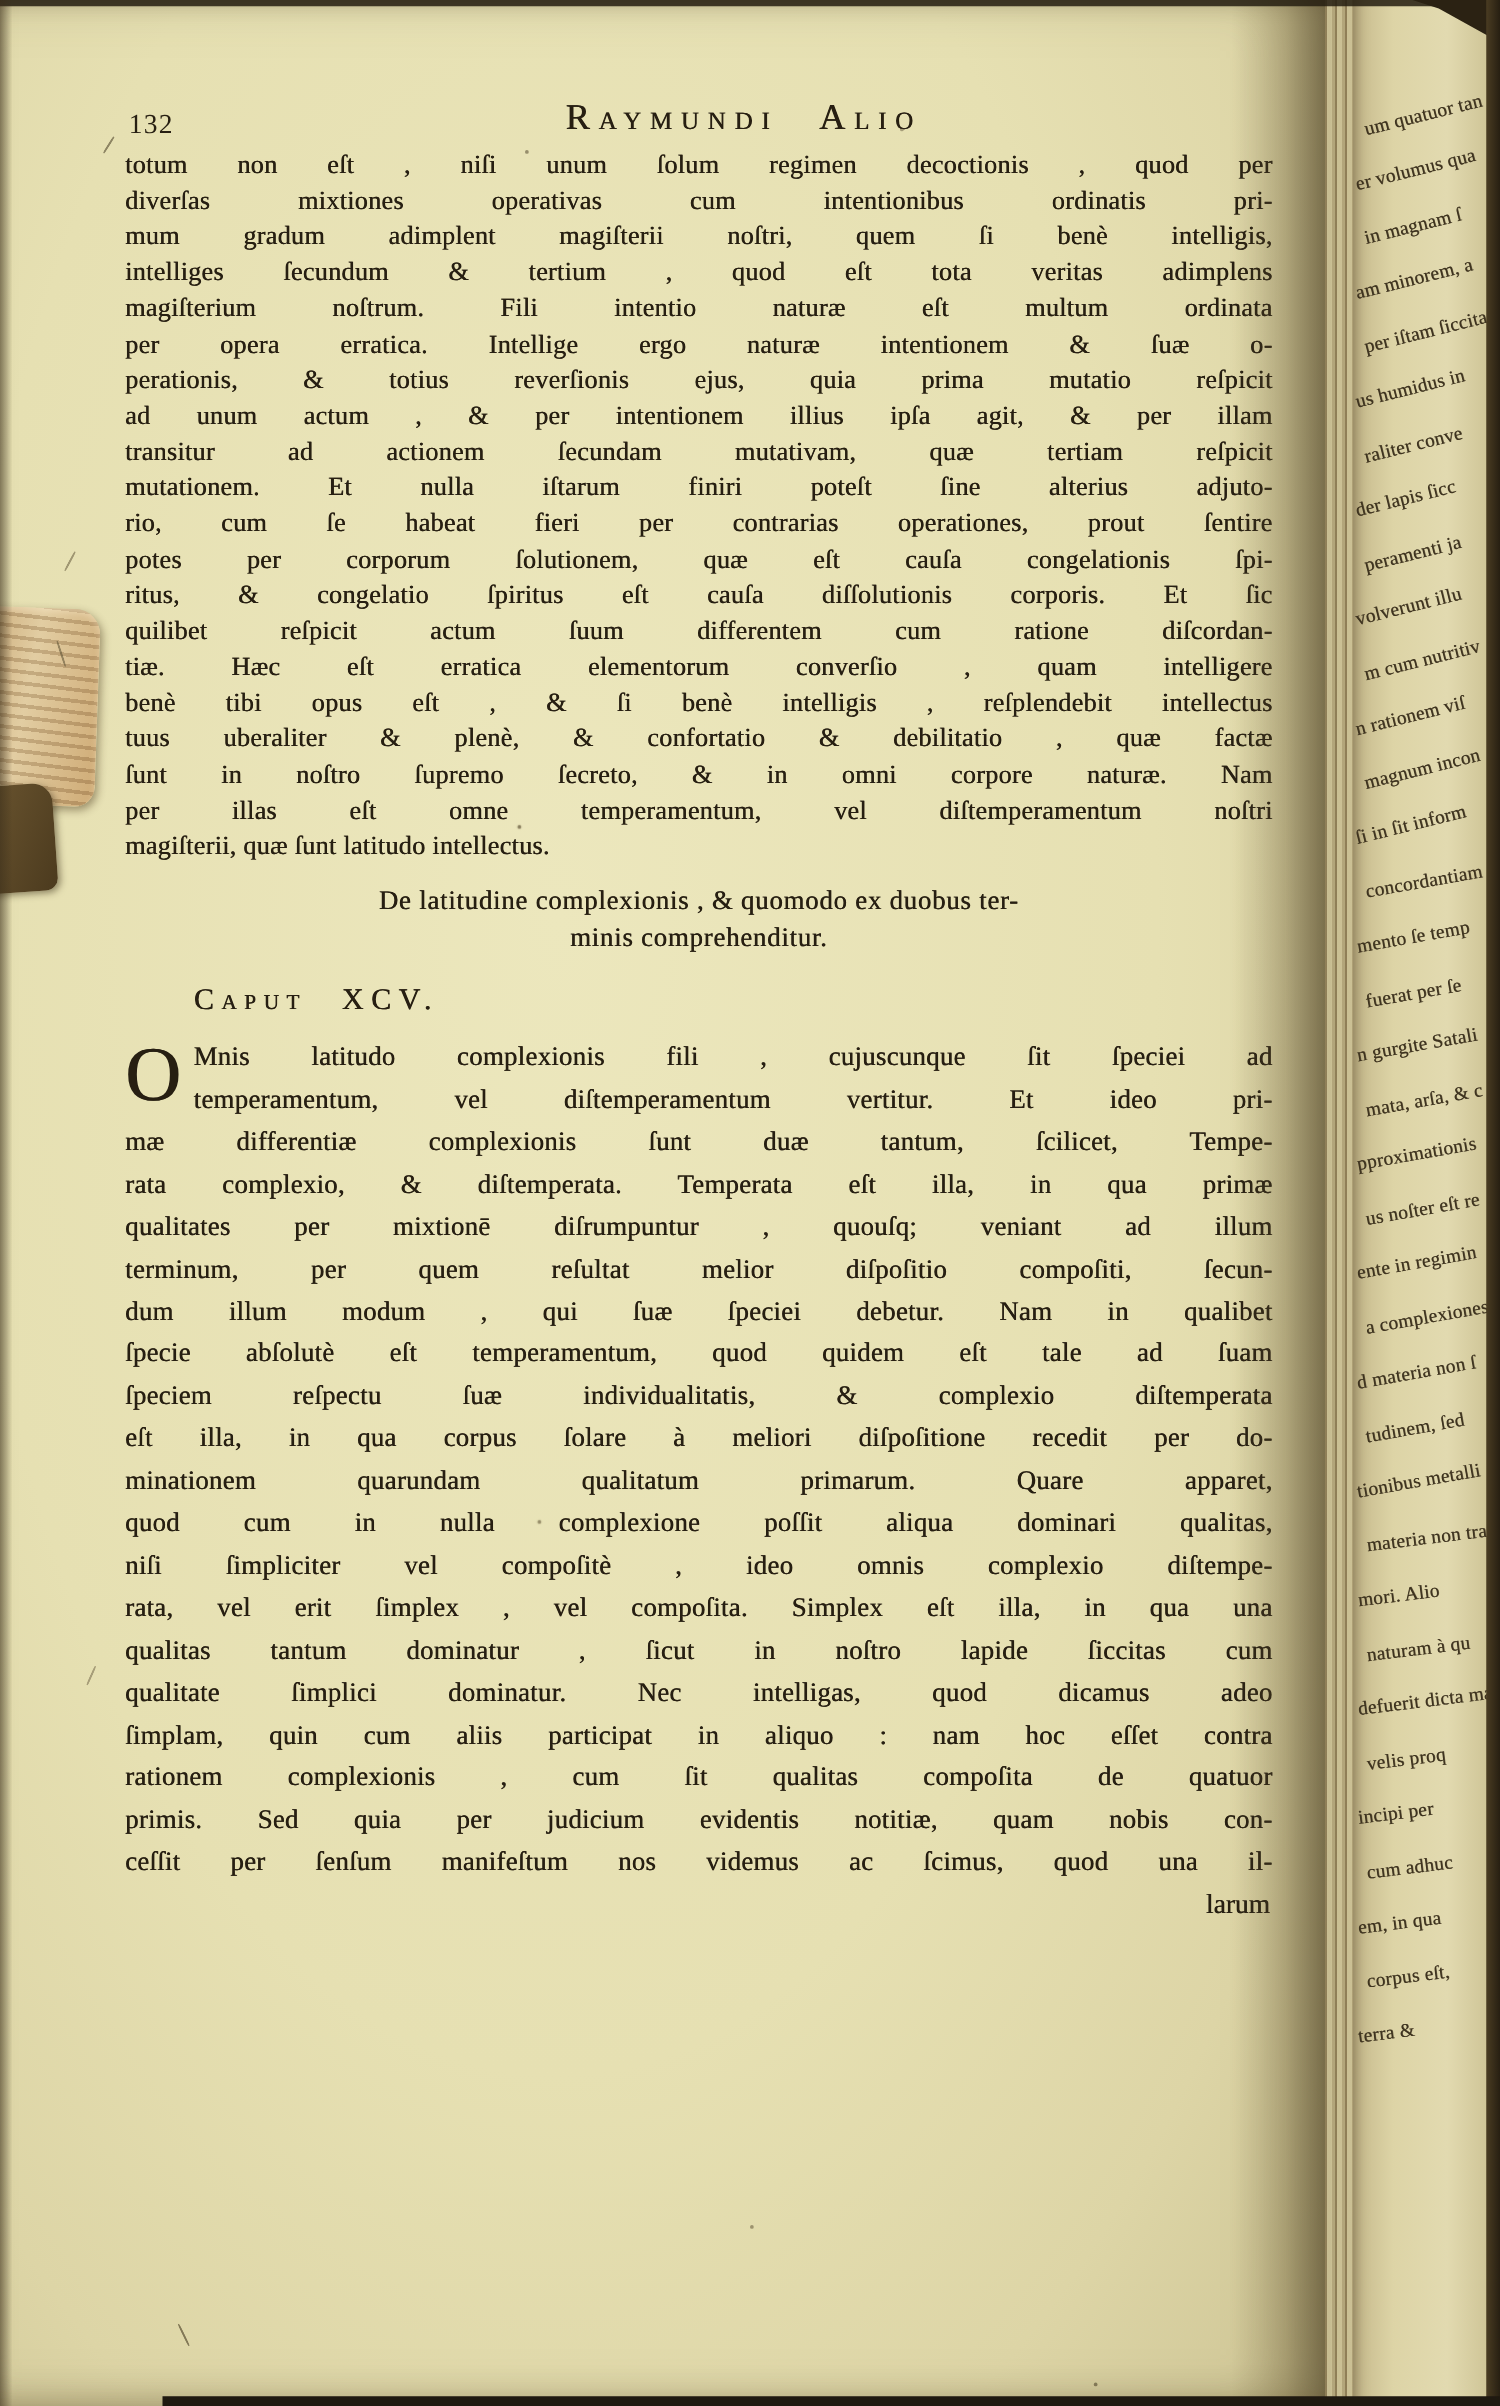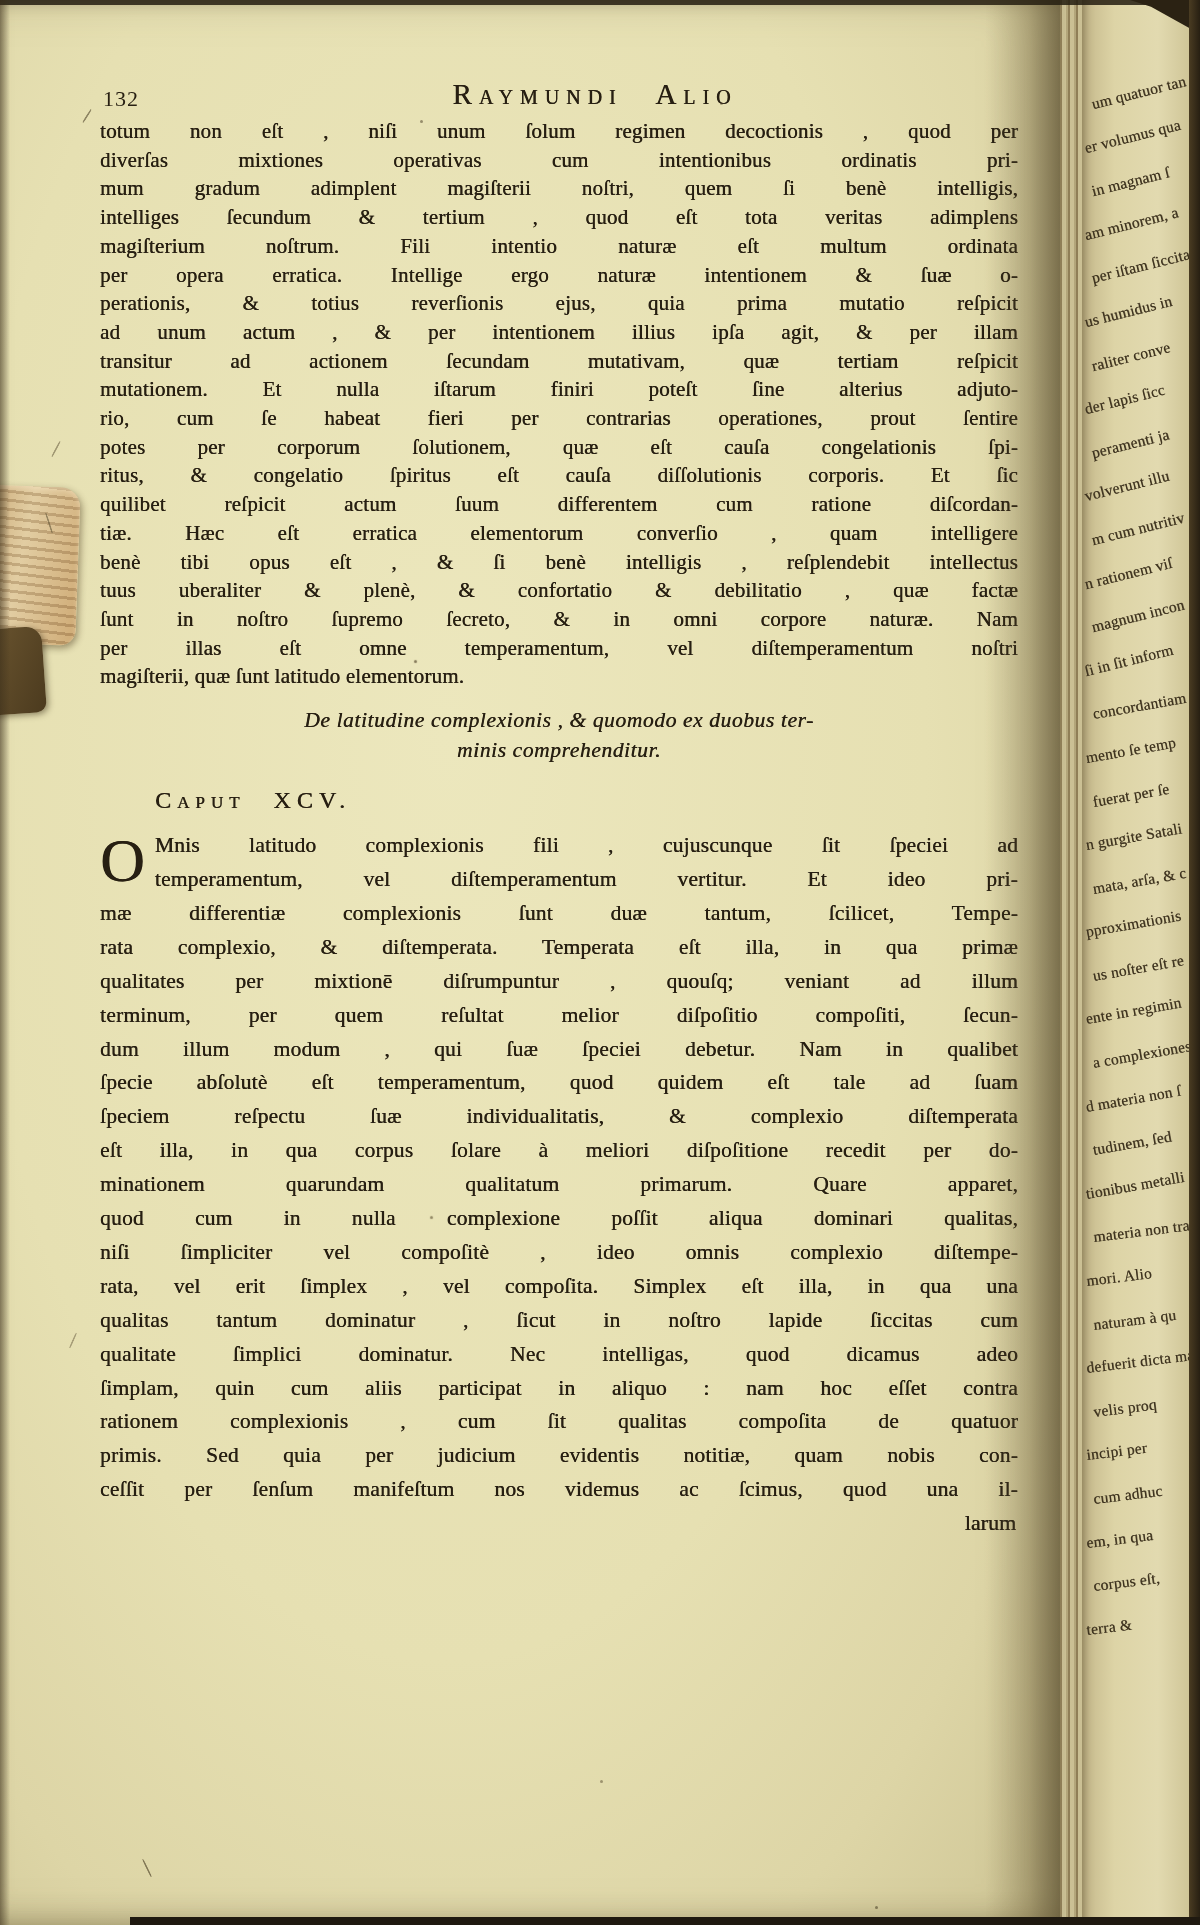--- a/index.html
+++ b/index.html
@@ -63,21 +63,21 @@
   .textblock{position:absolute;left:100px;top:78px;width:918px;color:#271f12;}
   .runhead-row{position:relative;height:38px;}
   .pagenum{position:absolute;left:3px;top:8px;font-size:22px;letter-spacing:1px;}
   .runhead{position:absolute;left:0;right:0;top:0;text-align:center;padding-left:72px;
         font-variant:small-caps;font-size:29px;letter-spacing:7px;word-spacing:20px;
         text-shadow:.4px 0 0 currentColor;}
   .para1{margin-top:1px;}
   .bline{font-size:21px;line-height:28.7px;text-align:justify;text-align-last:justify;
         letter-spacing:.2px;text-shadow:.35px 0 0 currentColor;}
   .para1 .bline:last-child{text-align-last:left;}
-  .sect-head{margin-top:14px;font-style:italic;}
+  .sect-head{margin-top:14px;}
   .hline{font-size:21.5px;line-height:30px;text-align:center;letter-spacing:.6px;
         text-shadow:.35px 0 0 currentColor;}
   .chap{margin-top:22px;text-align:left;padding-left:55px;font-variant:small-caps;
         font-size:24px;letter-spacing:6px;word-spacing:16px;text-shadow:.4px 0 0 currentColor;}
   .para2{margin-top:15px;}
   .dropcap{float:left;font-size:62px;line-height:58px;height:62px;padding:2px 10px 0 0;
         text-shadow:.5px 0 0 currentColor;}
   .bline2{font-size:21.5px;line-height:33.9px;text-align:justify;text-align-last:justify;
         letter-spacing:.2px;text-shadow:.35px 0 0 currentColor;}
   .catchword{margin-top:3px;text-align:right;padding-right:2px;font-size:22px;
@@ -110,21 +110,21 @@
           <div class="bline">mutationem.  Et nulla iſtarum finiri poteſt ſine alterius adjuto-</div>
           <div class="bline">rio, cum ſe habeat fieri per contrarias operationes, prout ſentire</div>
           <div class="bline">potes per corporum ſolutionem, quæ eſt cauſa congelationis ſpi-</div>
           <div class="bline">ritus, &amp; congelatio ſpiritus eſt cauſa diſſolutionis corporis.  Et ſic</div>
           <div class="bline">quilibet reſpicit actum ſuum differentem cum ratione diſcordan-</div>
           <div class="bline">tiæ.  Hæc eſt erratica elementorum converſio , quam intelligere</div>
           <div class="bline">benè tibi opus eſt , &amp; ſi benè intelligis , reſplendebit intellectus</div>
           <div class="bline">tuus uberaliter &amp; plenè, &amp; confortatio &amp; debilitatio , quæ factæ</div>
           <div class="bline">ſunt in noſtro ſupremo ſecreto, &amp; in omni corpore naturæ.  Nam</div>
           <div class="bline">per illas eſt omne temperamentum, vel diſtemperamentum noſtri</div>
-          <div class="bline">magiſterii, quæ ſunt latitudo elementorum.</div>
+          <div class="bline">magiſterii, quæ ſunt latitudo intellectus.</div>
         </div>
 
       <div class="sect-head">
           <div class="hline">De latitudine complexionis , &amp; quomodo ex duobus ter-</div>
           <div class="hline">minis comprehenditur.</div>
         </div>
 
       <div class="chap">Caput XCV.</div>
 
       <div class="para2">

